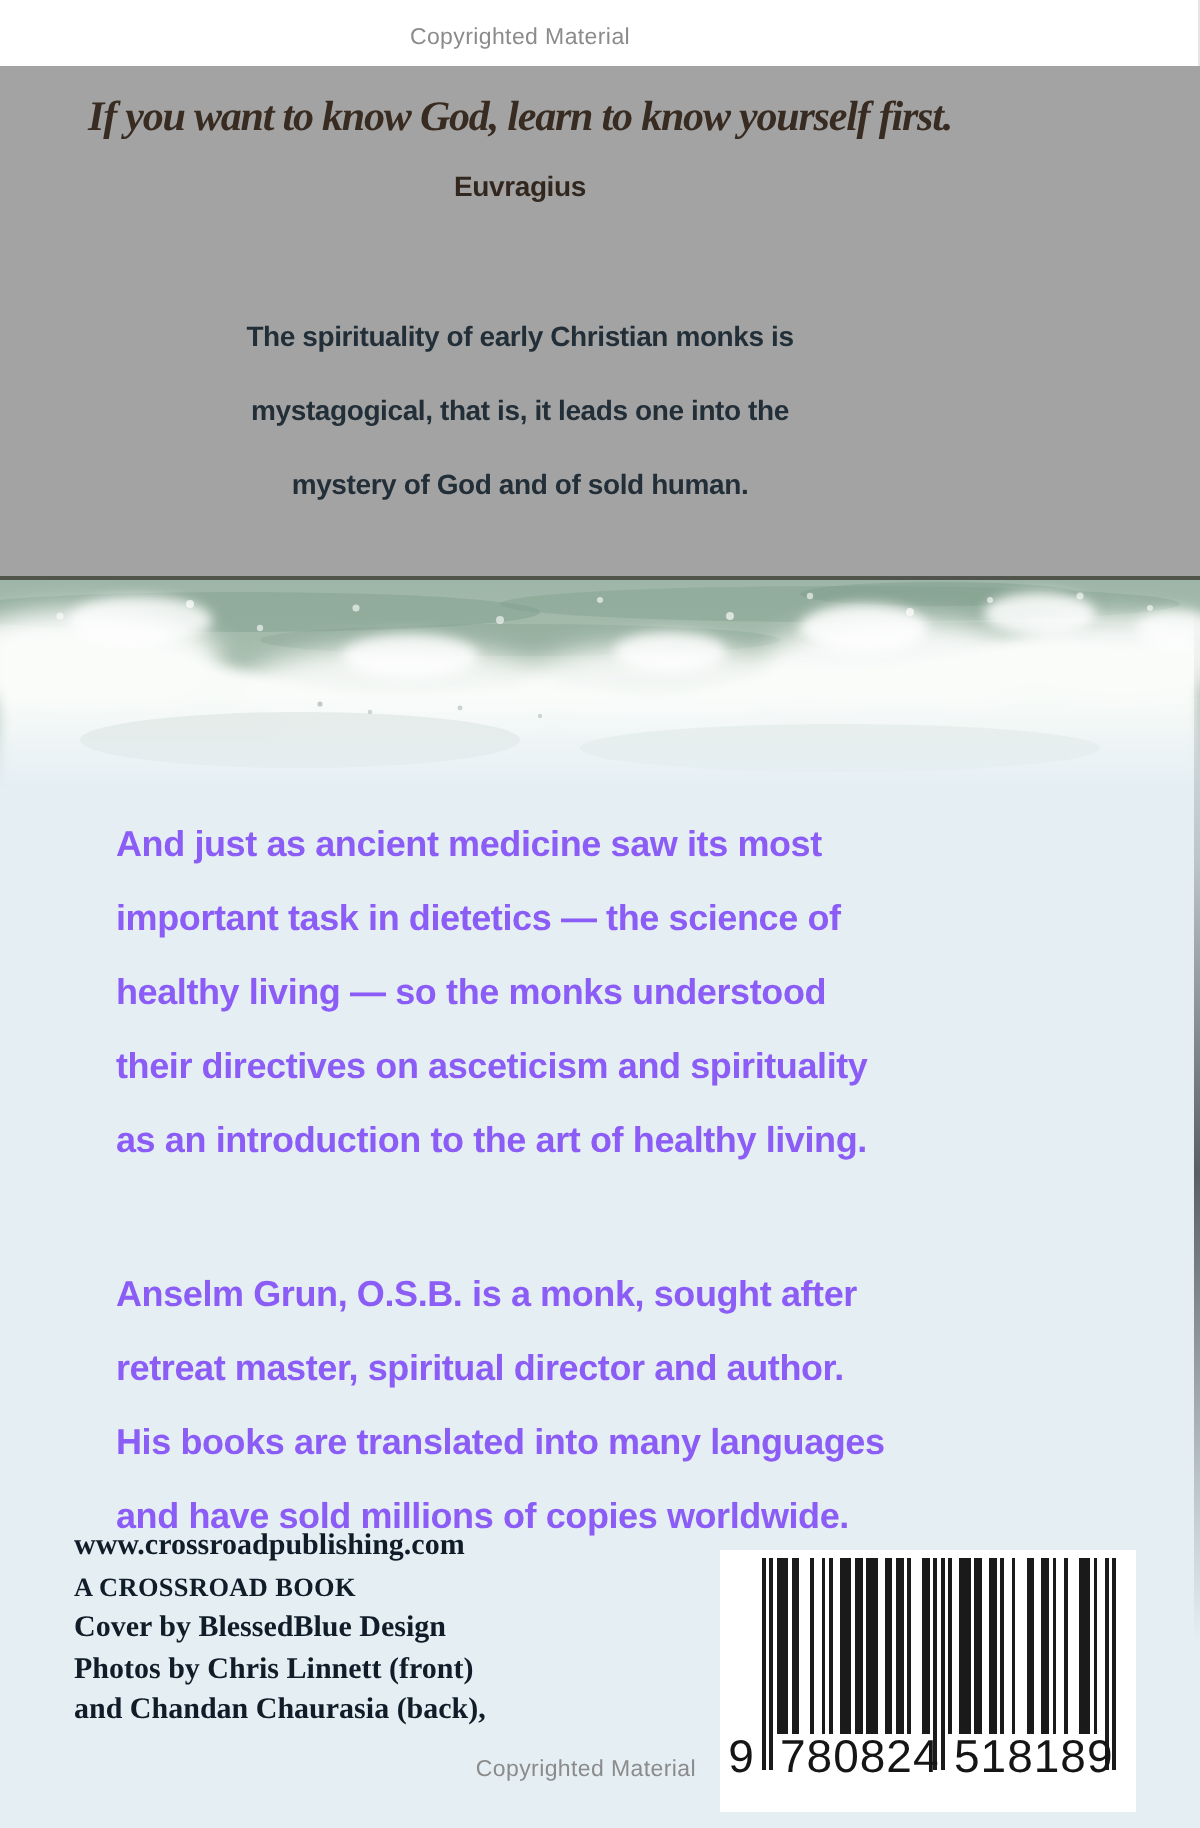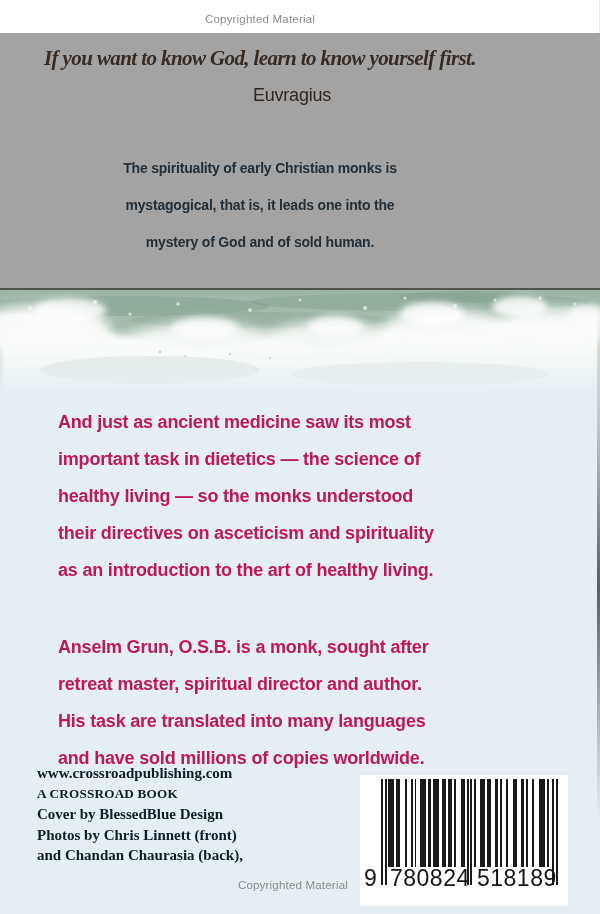--- a/index.html
+++ b/index.html
@@ -21,42 +21,42 @@
     position:absolute;top:33px;left:0;width:600px;height:255px;
     background:#a3a3a3;
   }
   .quote{
     position:absolute;top:13px;left:0;width:520px;text-align:center;
     font-family:"Liberation Serif",serif;font-style:italic;font-weight:700;
     font-size:21px;letter-spacing:-0.6px;color:#382b21;white-space:nowrap;
   }
   .attribution{
     position:absolute;top:52px;left:0;width:520px;text-align:center;
-    font-weight:400;font-size:18px;color:#32271e;letter-spacing:-0.2px;padding-left:32px;
+    font-weight:700;font-size:14px;color:#32271e;letter-spacing:-0.2px;
   }
   .tagline{
     position:absolute;top:117px;left:0;width:520px;text-align:center;
     font-weight:700;font-size:14px;line-height:37px;color:#232f38;
     letter-spacing:-0.2px;
   }
   .tagline div{white-space:nowrap;}
   
   .photo{
     position:absolute;top:288px;left:0;width:600px;height:108px;
     border-top:2px solid #50544a;box-sizing:border-box;
   }
   .photo svg{display:block;width:600px;height:106px;}
   
   .blue{
     position:absolute;top:394px;left:0;width:600px;height:520px;
     background:#e4eef3;
   }
   .para{
     position:absolute;left:58px;font-weight:700;font-size:18px;
-    line-height:37px;color:#be185d;letter-spacing:-0.2px;
+    line-height:37px;color:#8b5cf6;letter-spacing:-0.2px;
   }
   .para div{white-space:nowrap;}
   .para.p1{top:404px;}
   .para.p2{top:629px;}
   
   .credits{
     position:absolute;left:37px;top:763px;
     font-family:"Liberation Serif",serif;font-weight:700;
     font-size:15px;line-height:20.5px;color:#101d29;
   }
@@ -179,21 +179,21 @@
     <div>And just as ancient medicine saw its most</div>
     <div>important task in dietetics — the science of</div>
     <div>healthy living — so the monks understood</div>
     <div>their directives on asceticism and spirituality</div>
     <div>as an introduction to the art of healthy living.</div>
   </div>
 
   <div class="para p2">
     <div>Anselm Grun, O.S.B. is a monk, sought after</div>
     <div>retreat master, spiritual director and author.</div>
-    <div>His task are translated into many languages</div>
+    <div>His books are translated into many languages</div>
     <div>and have sold millions of copies worldwide.</div>
   </div>
 
   <div class="credits">
     <div>www.crossroadpublishing.com</div>
     <div class="small">A CROSSROAD BOOK</div>
     <div>Cover by BlessedBlue Design</div>
     <div>Photos by Chris Linnett (front)</div>
     <div>and Chandan Chaurasia (back),</div>
   </div>

